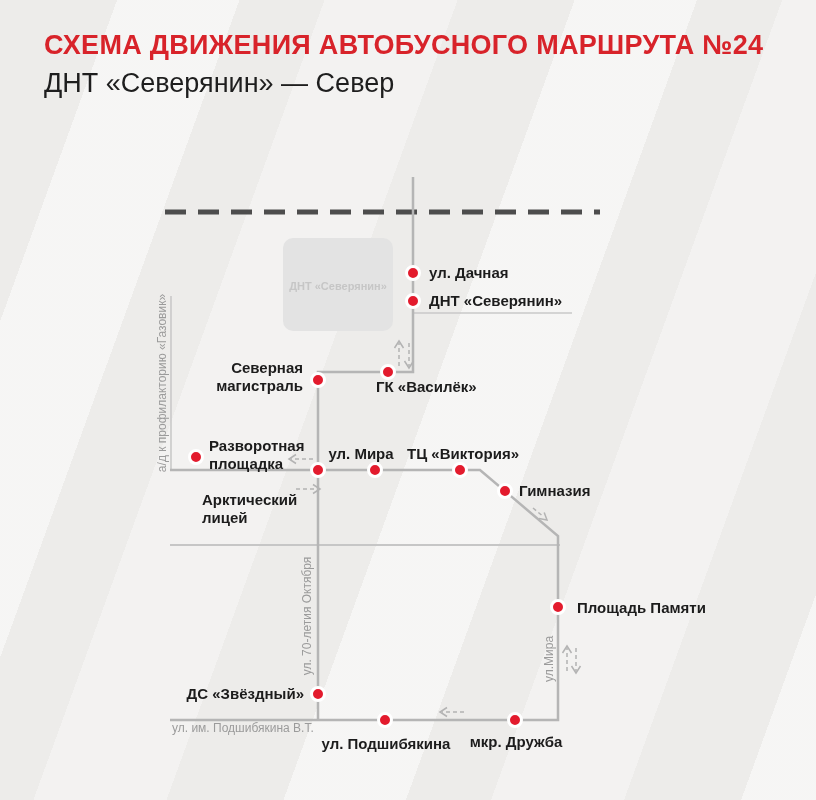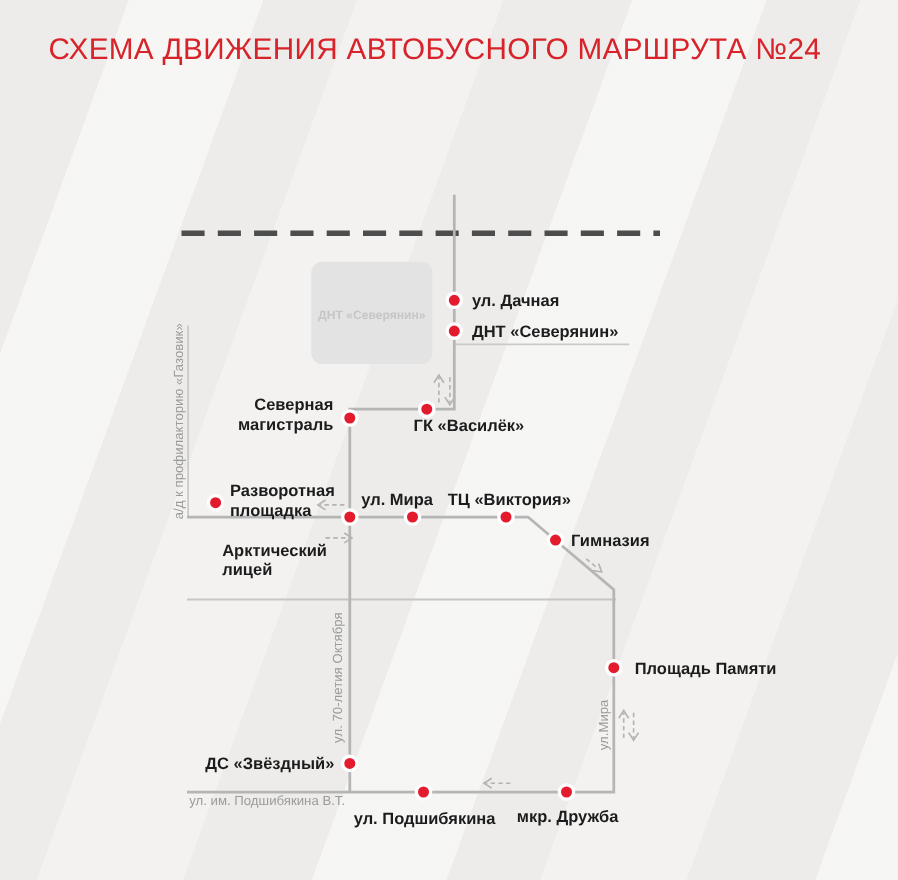--- a/index.html
+++ b/index.html
@@ -10,21 +10,21 @@
   }
   .bg-stripes{
     position:absolute;inset:0;
     background-image:repeating-linear-gradient(110deg,
       rgba(255,255,255,0) 0 110px,
       rgba(255,255,255,.50) 110px 225px,
       rgba(255,255,255,0) 225px 305px,
       rgba(255,255,255,.34) 305px 430px);
   }
   .header{position:absolute;left:44px;top:30px;}
-  .title{margin:0;font-size:27px;line-height:1.15;font-weight:400;color:#d8232a;letter-spacing:.3px;}
+  .title{margin:0;font-size:27px;line-height:1.15;font-weight:700;color:#d8232a;letter-spacing:.3px;}
   .subtitle{margin:7px 0 0;font-size:27px;line-height:1.15;font-weight:400;color:#1e1e1e;}
   svg.scheme{position:absolute;left:0;top:0;}
   .route{stroke:#b5b5b5;stroke-width:2.5;fill:none;}
   .street{stroke:#c9c9c9;stroke-width:1.6;fill:none;}
   .cross-street{stroke:#c6c6c6;stroke-width:2;fill:none;}
   .boundary{stroke:#4d4d4d;stroke-width:5;stroke-dasharray:21 12;fill:none;}
   .dot{stroke:#ffffff;stroke-width:3;}
   .stop-label{font-size:15px;font-weight:700;fill:#1c1c1c;}
   .street-label{font-size:12px;font-weight:400;fill:#9b9b9b;}
   .block{fill:#e3e3e3;}
@@ -32,20 +32,21 @@
   .arrow-shaft{stroke:#b3b3b3;stroke-width:1.5;stroke-dasharray:4 3;fill:none;}
   .arrow-head{stroke:#b3b3b3;stroke-width:1.5;fill:none;stroke-linejoin:miter;}
 </style>
 </head>
 <body>
 
 <div class="bg-stripes"></div>
 
 <div class="header">
   <h1 class="title">СХЕМА ДВИЖЕНИЯ АВТОБУСНОГО МАРШРУТА №24</h1>
+  <h2 class="subtitle">ДНТ «Северянин» — Север</h2>
 </div>
 
 <svg class="scheme" width="816" height="800" viewBox="0 0 816 800">
 
   <line class="street" x1="171" y1="296" x2="171" y2="470"></line>
   <line class="street" x1="413" y1="313" x2="572" y2="313"></line>
   <line class="cross-street" x1="170" y1="545" x2="560" y2="545"></line>
 
   <line class="boundary" x1="165" y1="212" x2="600" y2="212"></line>
 

